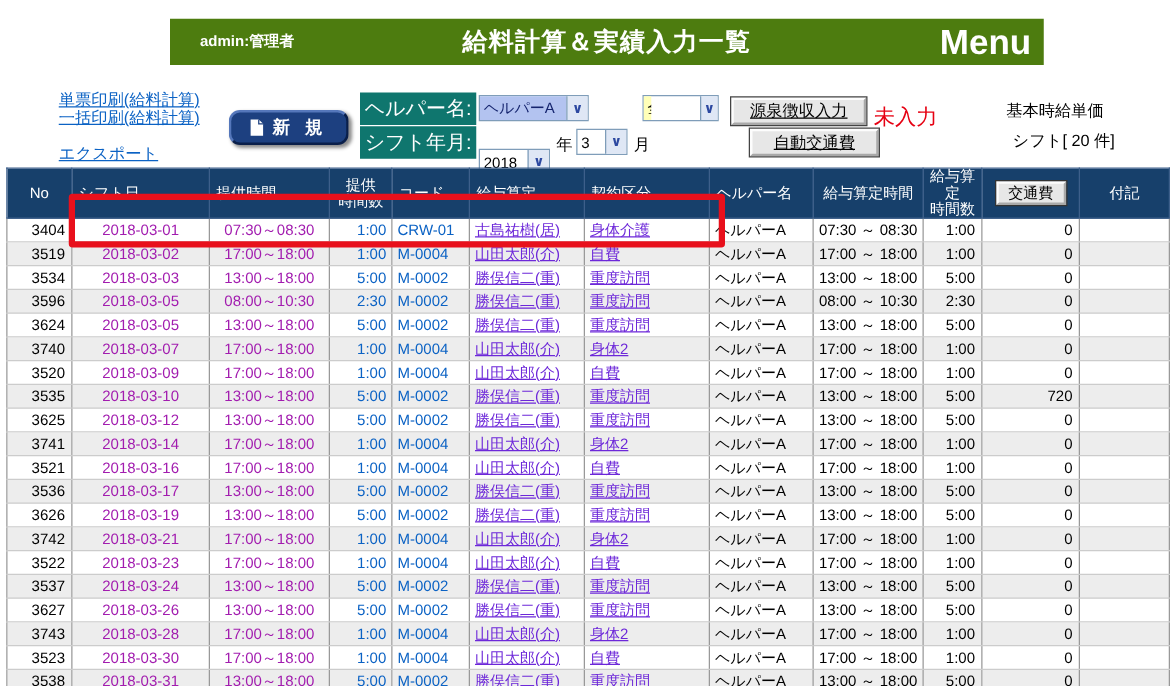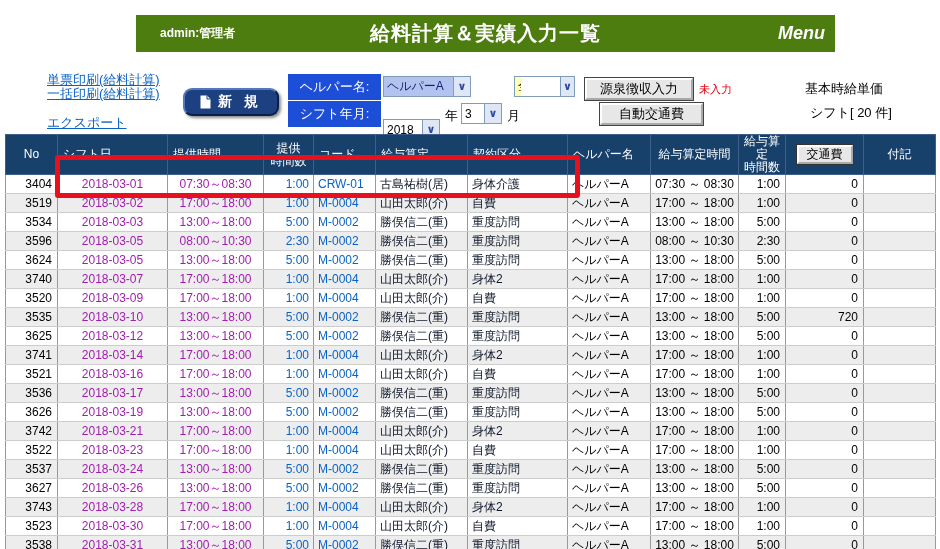--- a/index.html
+++ b/index.html
@@ -8,39 +8,39 @@
     font-family:"Liberation Sans","DejaVu Sans",sans-serif;
     font-size:12px;color:#000;overflow:hidden;
   }
   
   .titlebar{
     position:absolute;left:136px;top:15px;width:699px;height:37px;
     background:#4d7c0f;color:#fff;display:flex;align-items:center;
   }
   .titlebar .admin{position:absolute;left:24px;font-weight:bold;font-size:12px;}
   .titlebar .apptitle{position:absolute;left:0;right:0;text-align:center;font-size:20px;font-weight:600;letter-spacing:1px;}
-  .titlebar .menu{position:absolute;right:10px;font-size:18px;font-weight:bold;cursor:pointer;font-style:italic;}
+  .titlebar .menu{position:absolute;right:10px;font-size:28px;font-weight:bold;cursor:pointer;}
   
   .print-links{position:absolute;left:47px;top:73px;line-height:14px;font-size:13px;}
   .print-links a,.export-link a{color:#0b62c4;text-decoration:underline;cursor:pointer;display:inline-block;}
   .export-link{position:absolute;left:47px;top:114px;font-size:13px;}
   
   .new-btn{
     position:absolute;left:183px;top:88px;width:96px;height:28px;
     background:#1d4080;border-radius:9px;color:#fff;font-size:14px;font-weight:bold;
     letter-spacing:4px;display:flex;align-items:center;justify-content:center;gap:7px;
     border-top:2px solid #5577bb;border-left:2px solid #5577bb;
     border-bottom:2px solid #0a1f4a;border-right:2px solid #0a1f4a;
     box-shadow:2px 2px 3px rgba(0,0,0,.45);cursor:pointer;box-sizing:border-box;
   }
   .new-btn svg{flex:0 0 auto;}
   
   .filter-label{
-    position:absolute;left:288px;width:93px;height:26px;background:#1d4ed8;color:#fff;
-    display:flex;align-items:center;justify-content:center;font-size:13px;box-sizing:border-box;
+    position:absolute;left:288px;width:93px;height:26px;background:#0f766e;color:#fff;
+    display:flex;align-items:center;justify-content:center;font-size:16px;box-sizing:border-box;
   }
   .lbl-helper{top:74px;}
   .lbl-month{top:101px;}
   
   .select{
     position:absolute;height:21px;border:1px solid #7f9db9;background:#fff;
     display:flex;align-items:stretch;box-sizing:border-box;cursor:pointer;
   }
   .select .val{flex:1;display:flex;align-items:center;padding:0 3px;white-space:nowrap;overflow:hidden;}
   .select .arrow{
@@ -53,25 +53,25 @@
   .sel-all .val{background:#ffffb8;}
   .sel-year{left:383px;top:103px;width:57px;margin-top:16px;}
   .sel-month{left:461px;top:103px;width:41px;}
   .unit-label{position:absolute;font-size:13px;}
   .unit-year{left:445px;top:107px;}
   .unit-month{left:507px;top:107px;}
   
   .gray-btn{
     background:#e7e7e7;border:2px outset #fdfdfd;outline:1px solid #444;
     font-size:13px;color:#000;display:flex;align-items:center;justify-content:center;
-    cursor:pointer;box-sizing:border-box;font-family:inherit;
+    cursor:pointer;box-sizing:border-box;font-family:inherit;text-decoration:underline;
   }
   .btn-withholding{position:absolute;left:585px;top:78px;width:108px;height:22px;}
   .btn-autofare{position:absolute;left:600px;top:103px;width:103px;height:22px;}
-  .not-entered{position:absolute;left:699px;top:82px;color:#e60012;font-size:11px;}
+  .not-entered{position:absolute;left:699px;top:82px;color:#e60012;font-size:17px;}
   .base-wage{position:absolute;left:805px;top:80px;font-size:13px;}
   .shift-count{position:absolute;left:810px;top:104px;font-size:13px;}
   
   .shift-table{
     position:absolute;left:5px;top:134px;width:930px;
     border-collapse:collapse;table-layout:fixed;font-size:12px;
     border:1px solid #333;
   }
   .shift-table th{
     background:#17406b;color:#fff;font-weight:normal;height:27px;
@@ -83,21 +83,21 @@
     border-left:1px solid #999;border-right:1px solid #999;
     border-top:1px solid #ccc;border-bottom:1px solid #ccc;
   }
   tr.row-odd td{background:#ffffff;}
   tr.row-even td{background:#ededed;}
   .c-no{text-align:right;padding-right:5px !important;color:#000;}
   .c-date,.c-time{text-align:center;color:#a21caf;}
   .c-hours{text-align:right;padding-right:4px !important;color:#0b62c4;}
   .c-code{text-align:left;padding-left:4px !important;color:#0b62c4;}
   .c-user,.c-contract{text-align:left;padding-left:4px !important;}
-  .c-user a,.c-contract a{color:#0f172a;cursor:pointer;}
+  .c-user a,.c-contract a{color:#6d28d9;text-decoration:underline;cursor:pointer;}
   .c-helper{text-align:left;padding-left:4px !important;color:#000;}
   .c-paytime{text-align:center;color:#000;}
   .c-payhours,.c-fare{text-align:right;padding-right:5px !important;color:#000;}
   .c-note{color:#000;}
   .fare-btn{
     background:#e7e7e7;border:2px outset #fdfdfd;outline:1px solid #333;color:#000;
     font-size:12px;padding:1px 8px;cursor:pointer;font-family:inherit;line-height:13px;
   }
   
   .highlight-box{

